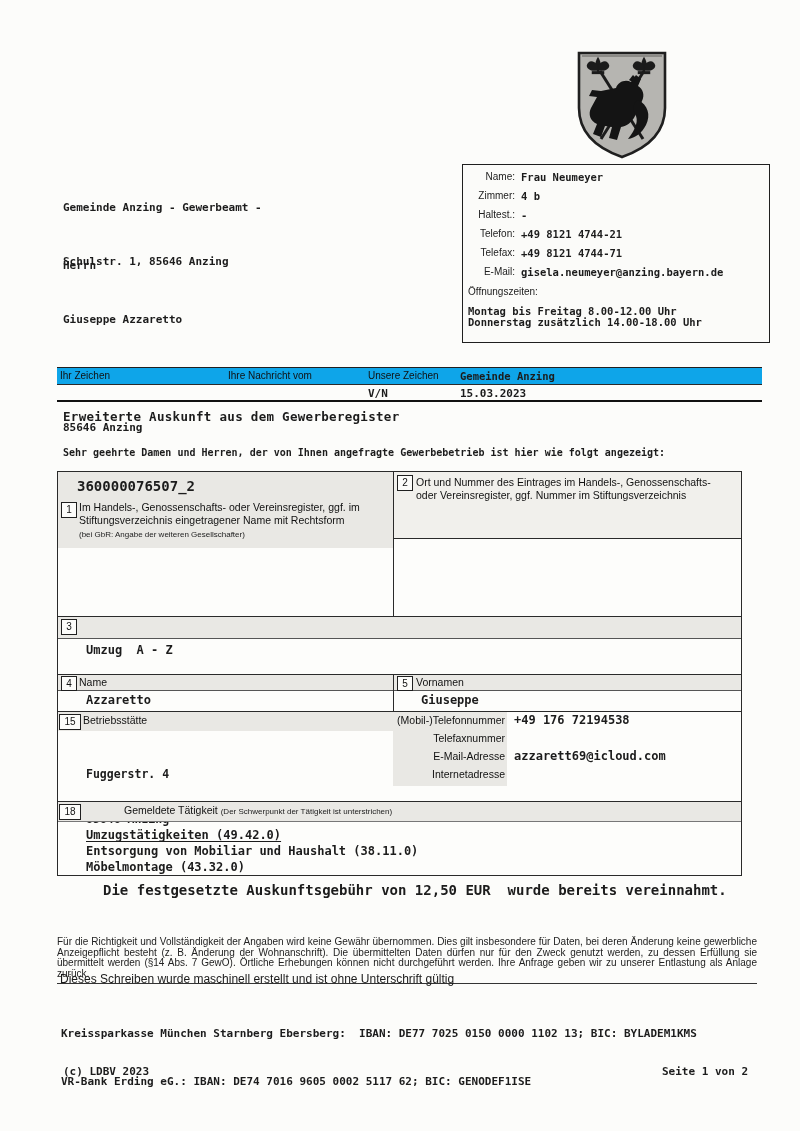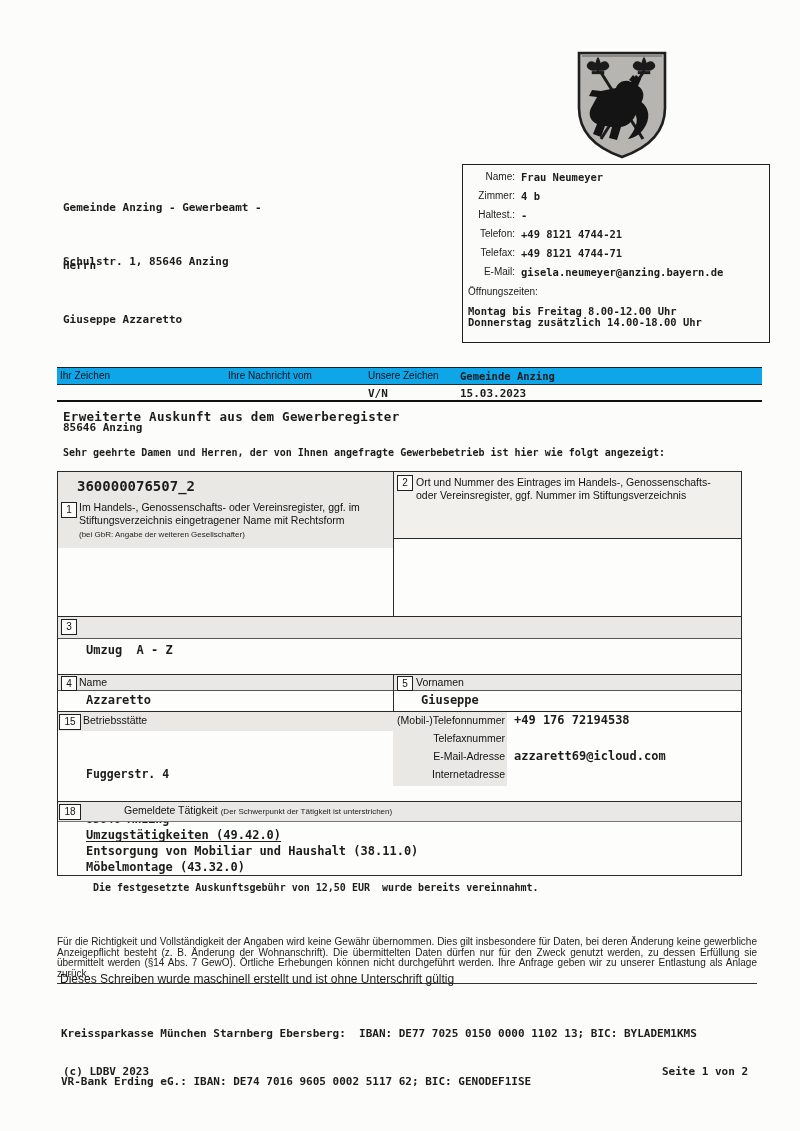--- a/index.html
+++ b/index.html
@@ -47,21 +47,21 @@
   .hline{position:absolute;left:0;width:683px;height:0;border-top:1px solid #2a2a2a;}
   .grayrow{position:absolute;left:0;width:683px;background:#e9e8e4;}
   .grayhalf{position:absolute;background:#e9e8e4;}
   .divider2{position:absolute;left:335px;top:202px;width:1px;height:37px;background:#2a2a2a;}
   .fval{position:absolute;font-size:12px;white-space:pre;}
   .fval-sm{position:absolute;font-size:11.5px;white-space:pre;line-height:15px;}
   .r15lab{position:absolute;width:112px;text-align:right;font-size:10.5px;color:#111;}
   .act{position:absolute;left:28px;font-size:12px;white-space:pre;}
   .u{text-decoration:underline;text-underline-offset:2px;}
 
-  .fee{left:61px;top:882px;font-size:10px;white-space:pre;padding-left:32px;}
+  .fee{left:71px;top:882px;font-size:14px;white-space:pre;padding-left:32px;}
   .fineprint{left:57px;top:937px;width:700px;font-size:10px;line-height:10.5px;color:#222;
              border-bottom:1.5px solid #333;padding-bottom:4px;text-align:justify;}
   .machine{left:60px;top:972px;font-size:12px;color:#1a1a1a;}
   .bank{left:61px;top:994px;font-size:11px;line-height:16px;white-space:pre;}
   .footer-l{left:63px;top:1065px;font-size:11px;white-space:pre;}
   .footer-r{right:52px;top:1065px;font-size:11px;white-space:pre;}
 </style>
 </head>
 <body>
 

